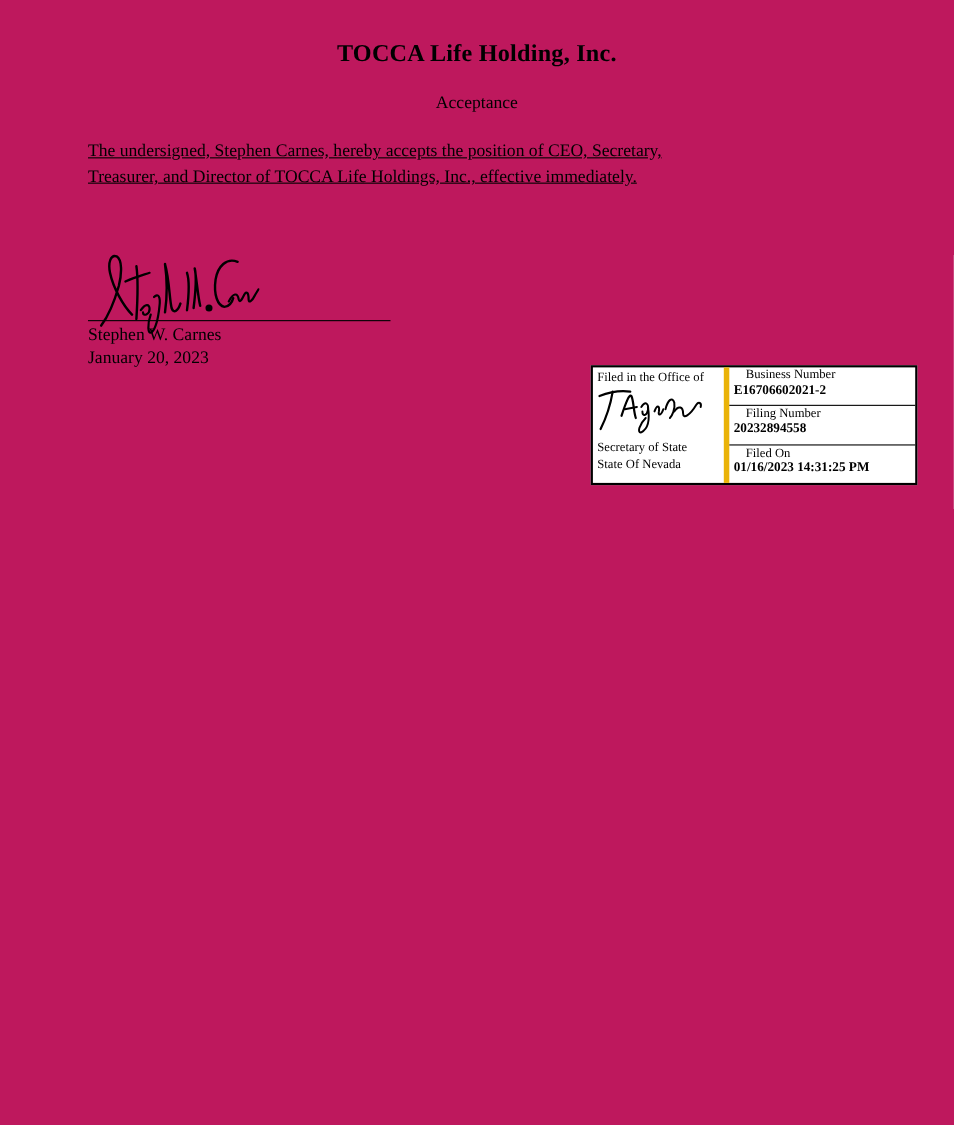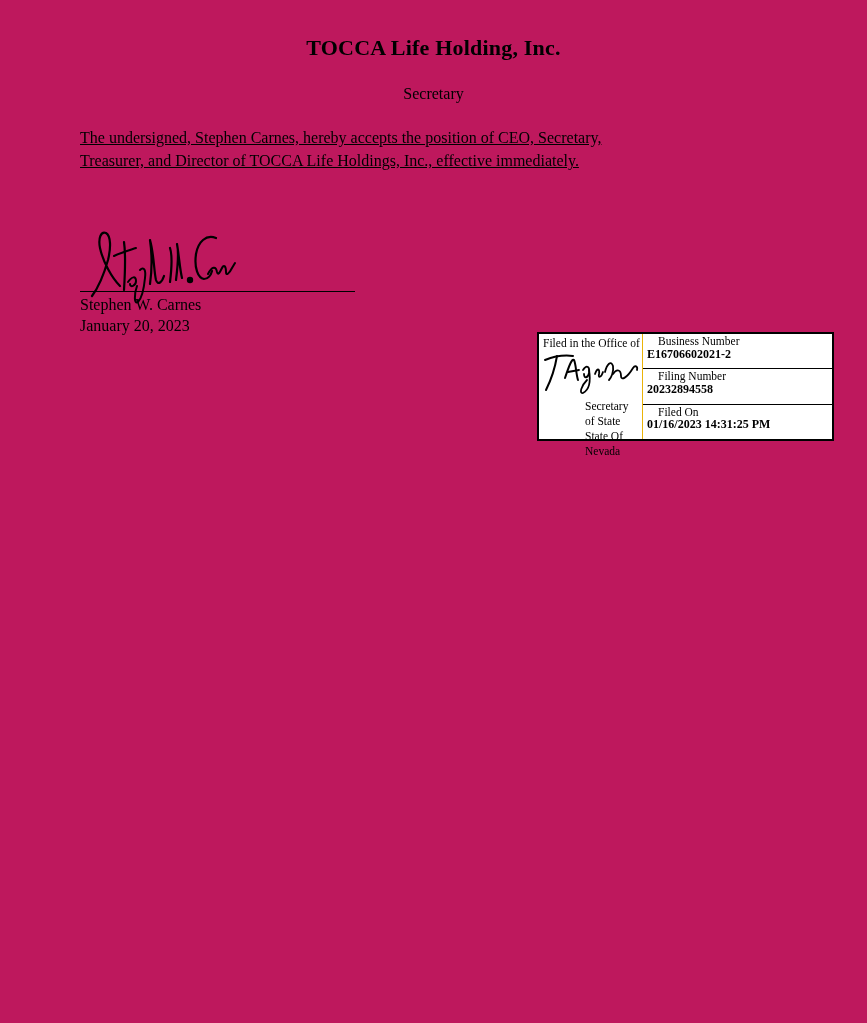--- a/index.html
+++ b/index.html
@@ -38,47 +38,47 @@
   .sig-name { position: absolute; left: 80px; top: 296px; font-size: 16px; }
   .sig-date { position: absolute; left: 80px; top: 317px; font-size: 16px; }
 
   .stamp {
     position: absolute; left: 537px; top: 332px;
     width: 297px; height: 109px;
     border: 2px solid #000000;
     display: flex; background: #ffffff;
   }
   .stamp-left {
-    width: 104px; border-right: 1px solid #eab308;
+    width: 124px; border-right: 5px solid #eab308;
     padding: 2px 3px 2px 4px;
     display: flex; flex-direction: column;
     font-size: 11.5px; line-height: 14px;
   }
   .stamp-left-header { white-space: nowrap; }
   .stamp-left svg { margin: -2px 0 0 -2px; }
-  .stamp-office-line { line-height: 15px; margin-left: 42px; }
+  .stamp-office-line { line-height: 15px; }
   .stamp-right { flex: 1; display: flex; flex-direction: column; }
   .stamp-row {
     flex: 1; border-bottom: 1px solid #000000;
     padding: 1px 4px; overflow: hidden;
   }
   .stamp-row:last-child { border-bottom: none; }
   .stamp-label { font-size: 11.5px; line-height: 12.5px; white-space: nowrap; margin-left: 11px; }
   .stamp-value { font-size: 12px; font-weight: bold; line-height: 13px; white-space: nowrap; }
 
   .ink { stroke: #000000; fill: none; stroke-linecap: round; stroke-linejoin: round; }
 </style>
 </head>
 <body>
 
 <div class="page">
 
   <div class="doc-title">TOCCA Life Holding, Inc.</div>
 
-  <div class="doc-subtitle">Secretary</div>
+  <div class="doc-subtitle">Acceptance</div>
 
   <div class="doc-paragraph">
     <span class="para-line">The undersigned, Stephen Carnes, hereby accepts the position of CEO, Secretary,</span>
     <span class="para-line">Treasurer, and Director of TOCCA Life Holdings, Inc., effective immediately.</span>
   </div>
 
   <div class="sig-script">
     <svg width="152" height="80" viewBox="0 0 152 80" xmlns="http://www.w3.org/2000/svg">
       <path class="ink" stroke-width="2.2" d="M8,70 C14,62 20,48 24,34 C27,22 27,10 22,7 C17,5 14,12 16,22 C19,36 28,52 36,60"></path>
       <path class="ink" stroke-width="2.2" d="M40,64 C41,48 42,30 40,16"></path>

